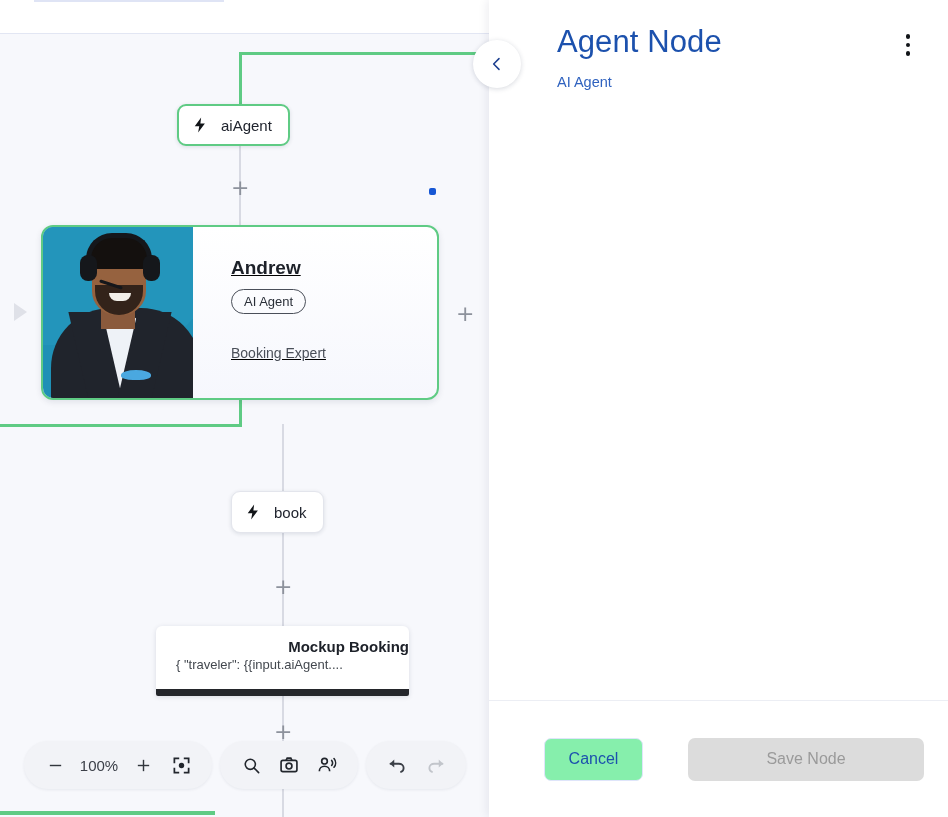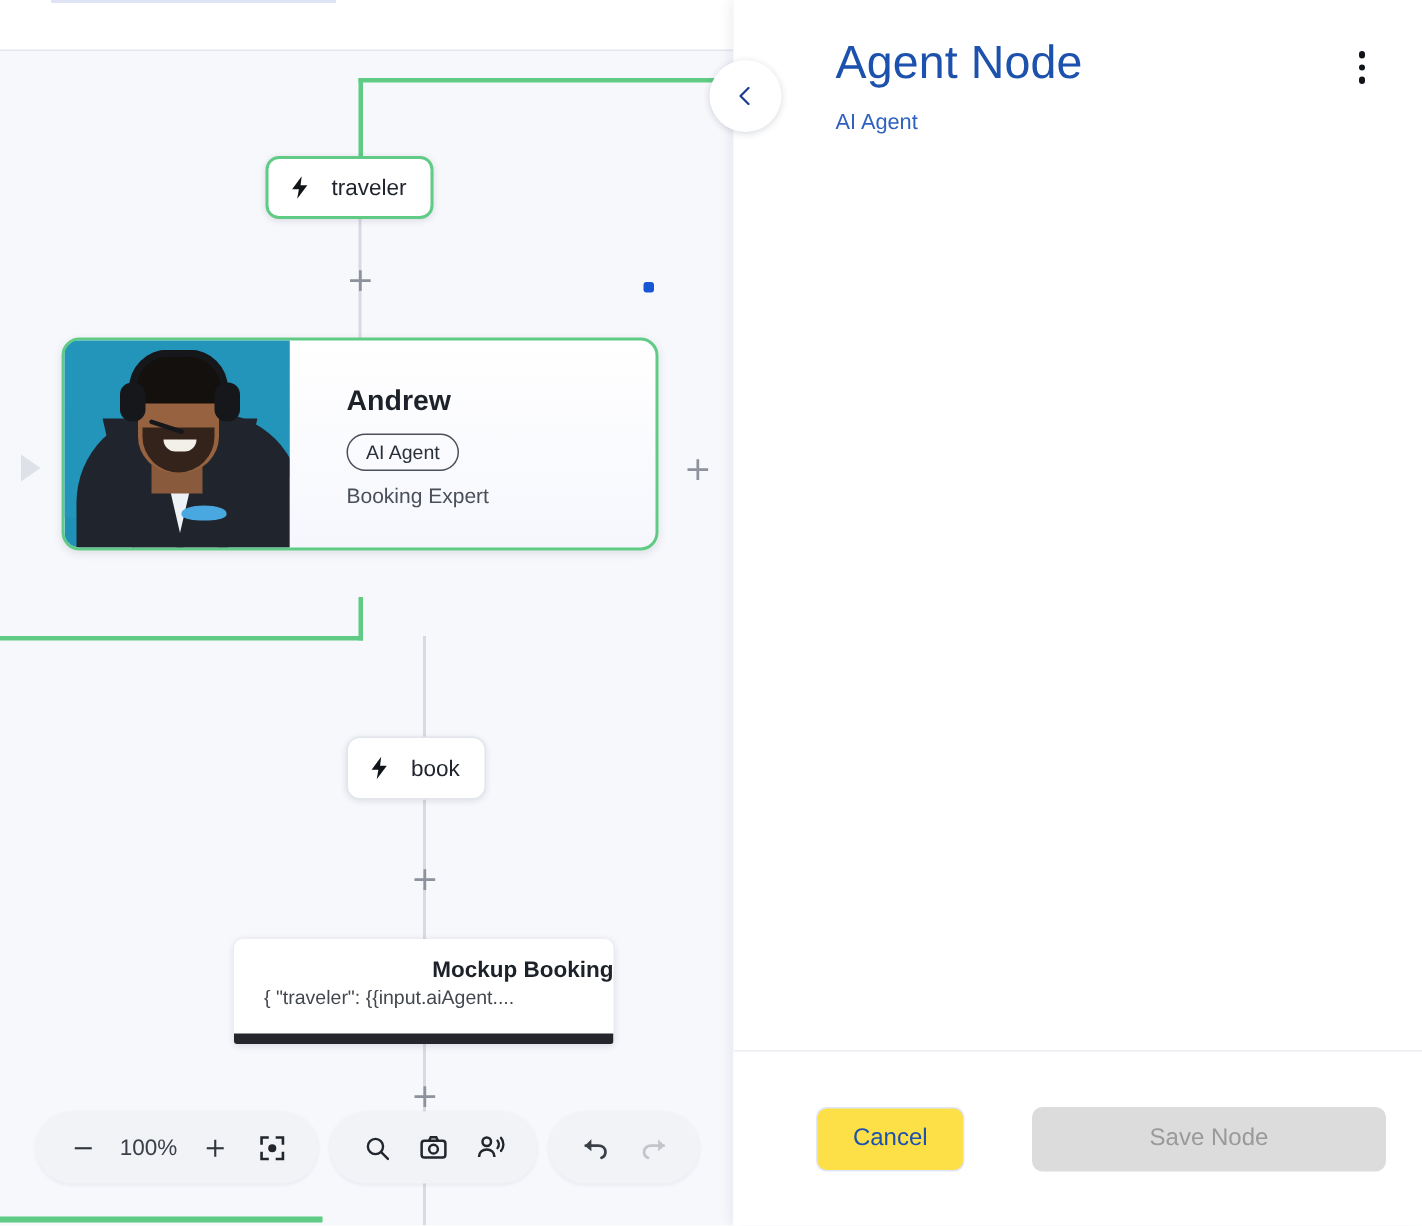--- a/index.html
+++ b/index.html
@@ -36,25 +36,26 @@
   }
   .node.trigger {
     border: 2px solid #5fcb84;
     height: 42px; padding: 0 16px 0 12px; gap: 12px;
   }
   .node.trigger.plain { border: 1px solid #e3e5ec; }
   .node-label { font-size: 15px; color: #20242e; white-space: nowrap; }
   .bolt { width: 18px; height: 22px; flex: 0 0 18px; }
 
   .agent-card {
-    position: absolute; left: 41px; top: 225px; width: 398px; height: 142px;
+    position: absolute; left: 41px; top: 225px; width: 398px; height: 175px;
     border: 2px solid #5fcb84; border-radius: 12px;
     background: linear-gradient(180deg,#ffffff 0%, #f6f7fd 100%);
     overflow: hidden; display: flex;
     box-shadow: 0 2px 6px rgba(20,30,60,.10);
+    text-decoration: underline;
   }
   .agent-photo {
     width: 150px; height: 100%; position: relative; overflow: hidden;
     background: #1f90b6; flex: 0 0 150px;
   }
   .agent-photo .bg-blob {
     position: absolute; left: -10px; top: -12px; width: 175px; height: 130px;
     background: #2395bb; border-radius: 0 0 70px 0;
   }
   .agent-photo .suit {
@@ -113,21 +114,21 @@
     position: absolute; left: 78px; bottom: 18px; width: 30px; height: 10px;
     background: #4aa8e0; border-radius: 50% 50% 40% 40%;
   }
   .agent-body { flex: 1; padding: 30px 0 0 38px; }
   .agent-name { font-size: 19px; font-weight: bold; color: #1d2129; }
   .agent-badge {
     display: inline-block; margin-top: 10px;
     border: 1px solid #4a4f59; border-radius: 14px;
     padding: 4px 12px; font-size: 13px; color: #2a2f38;
   }
-  .agent-role { margin-top: 8px; font-size: 14px; color: #4a4f59; }
+  .agent-role { margin-top: 31px; font-size: 14px; color: #4a4f59; }
 
   .mockup-card {
     position: absolute; left: 156px; top: 626px; width: 253px; height: 70px;
     background: #ffffff; border-radius: 6px 6px 2px 2px;
     box-shadow: 0 1px 5px rgba(20,30,60,.13);
     padding: 12px 0 0 20px; overflow: hidden;
   }
   .mockup-card .bar {
     position: absolute; left: 0; bottom: 0; width: 100%; height: 7px;
     background: #24262b;
@@ -194,21 +195,21 @@
   }
   #kebab i { width: 4.5px; height: 4.5px; background: #111418; border-radius: 50%; display: block; }
 
   #panel-footer {
     position: absolute; left: 0; bottom: 0; width: 459px; height: 117px;
     background: #ffffff; border-top: 1px solid #eceef4;
     display: flex; align-items: center; padding-left: 55px; gap: 45px;
   }
   #cancel-btn {
     width: 99px; height: 43px; border: 1px solid #dfe5fa; border-radius: 7px;
-    background: #fde047; color: #1c51ad; font-size: 16px;
+    background: #86efac; color: #1c51ad; font-size: 16px;
     display: flex; align-items: center; justify-content: center;
     font-family: "Liberation Sans", sans-serif;
   }
   #save-btn {
     width: 236px; height: 43px; border: none; border-radius: 7px;
     background: #dcdcdc; color: #9a9a9a; font-size: 16px;
     display: flex; align-items: center; justify-content: center;
     font-family: "Liberation Sans", sans-serif;
   }
 </style>
@@ -236,21 +237,21 @@
     <div class="edge" style="left:282px; top:696px; width:2px; height:121px;"></div>
 
     <div class="edge green" style="left:0px; top:811px; width:215px; height:4px;"></div>
 
     <div class="play-tri"></div>
 
     <div class="node trigger" style="left:177px; top:104px;">
       <svg class="bolt" viewBox="0 0 24 24">
         <path d="M13.5 2 L5 13.5 H11 L9.5 22 L18.5 10 H12.5 Z" fill="#111418"></path>
       </svg>
-      <span class="node-label">traveler</span>
+      <span class="node-label">aiAgent</span>
     </div>
 
     <div class="plus-handle" style="left:231px; top:177px;">+</div>
     <div class="blue-dot" style="left:429px; top:188px;"></div>
 
     <div class="agent-card">
       <div class="agent-photo">
         <div class="bg-blob"></div>
         <div class="suit"></div>
         <div class="shirt"></div>

